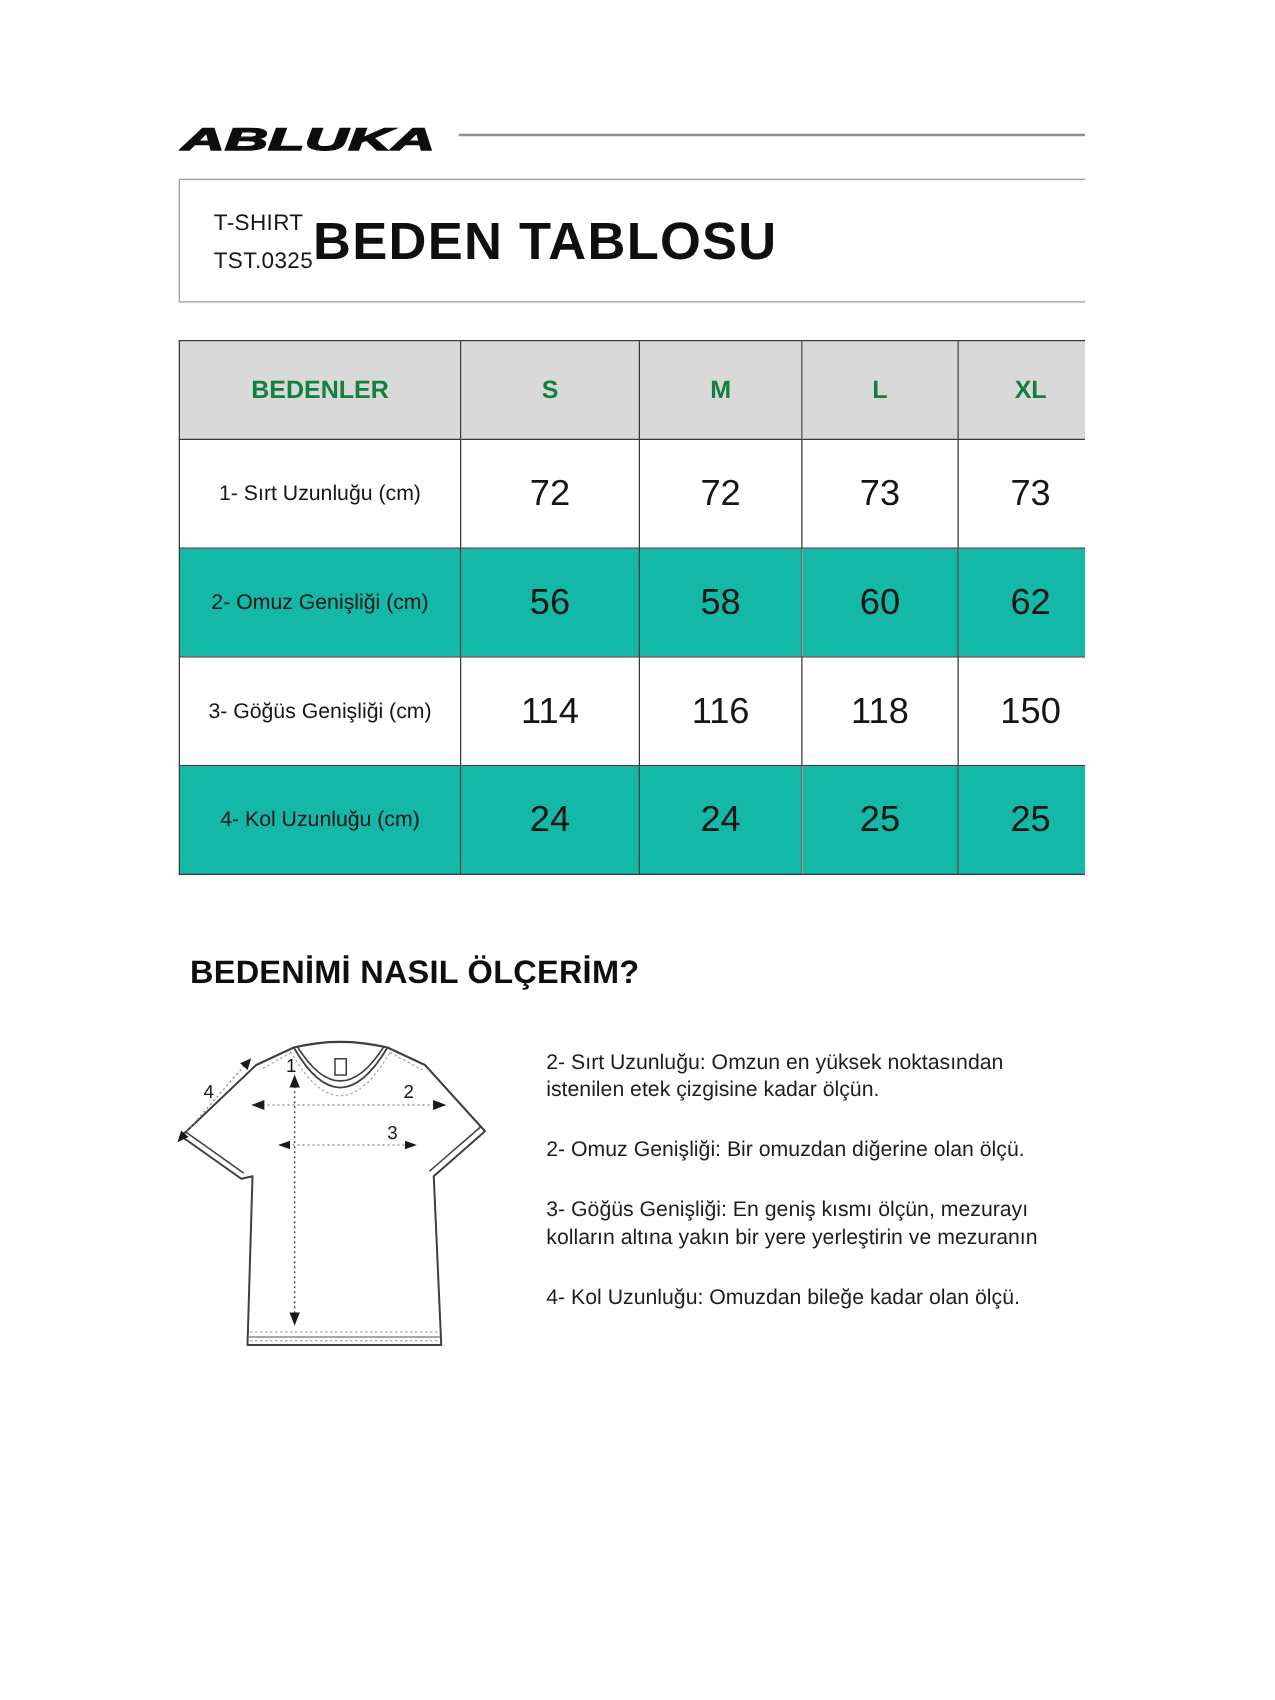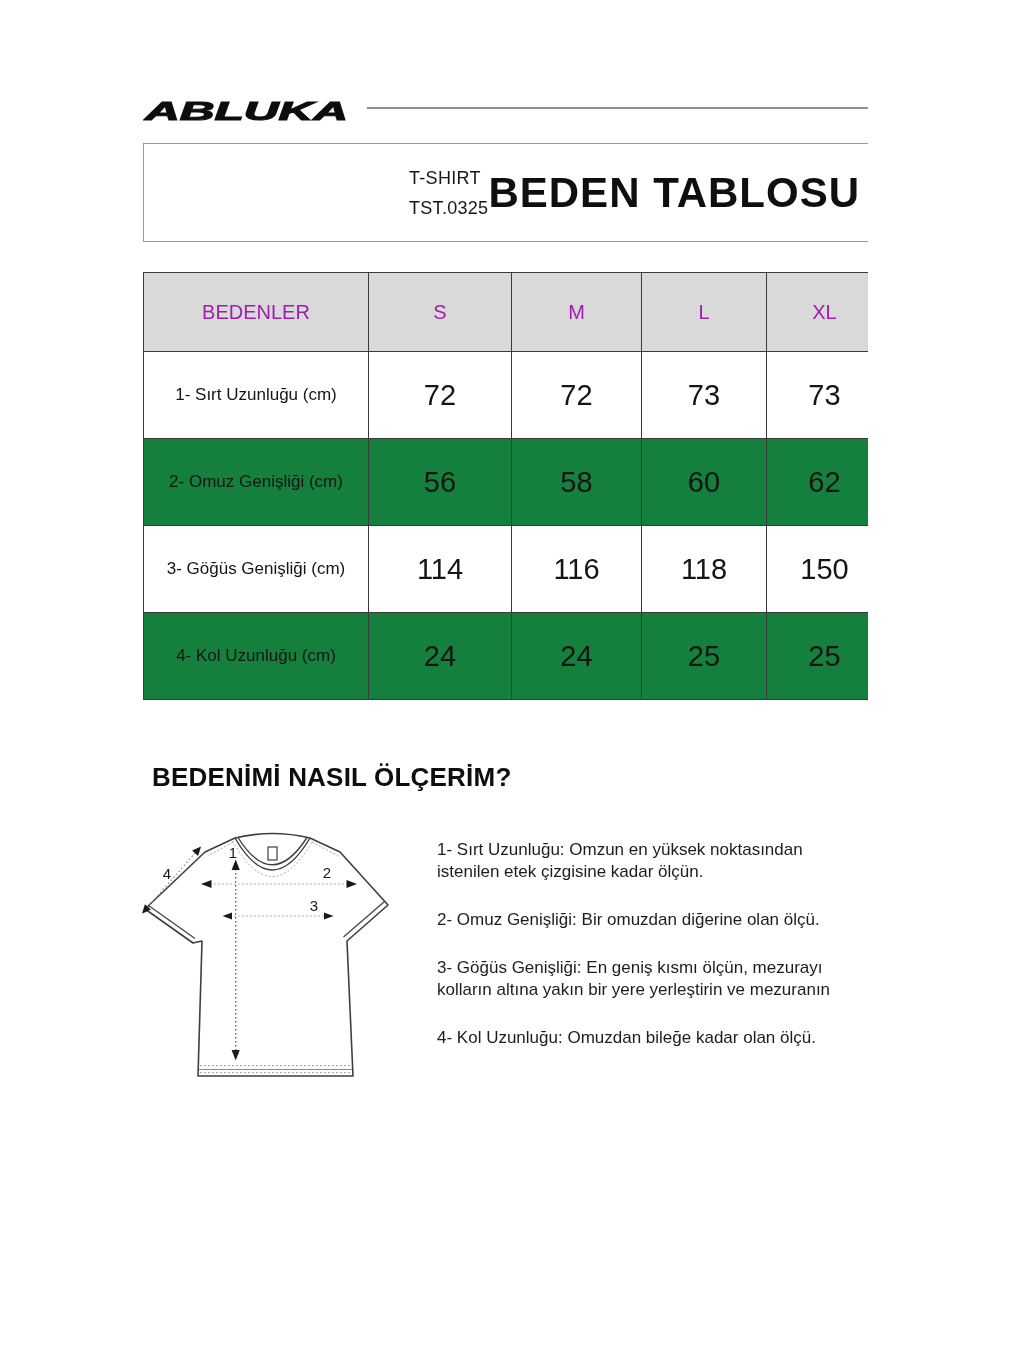--- a/index.html
+++ b/index.html
@@ -8,39 +8,39 @@
     font-family:"Liberation Sans", sans-serif; color:#111; overflow:hidden;
   }
   
   .logo-row { position:absolute; left:143px; top:90px; width:738px; height:36px; display:flex; align-items:center; }
   .logo-svg { width:212px; height:36px; flex:0 0 auto; }
   .logo-line { flex:1; height:2px; background:#8f8f8f; margin-left:12px; }
   
   .header-box {
     position:absolute; left:143px; top:143px; width:736px; height:97px;
     border:1px solid #9b9b9b; background:#fff;
-    display:flex; align-items:center; justify-content:flex-end;
+    display:flex; align-items:center; justify-content:flex-start;
   }
   .product-info { padding-left:27px; font-size:18px; line-height:30px; font-weight:500; letter-spacing:0.3px; color:#161616; }
   .doc-title { padding-right:20px; font-size:42px; font-weight:700; letter-spacing:1px; color:#0f0f0f; white-space:nowrap; }
   
   table.size-table {
     position:absolute; left:143px; top:272px; width:739px;
     border-collapse:collapse; table-layout:fixed;
   }
   .size-table th, .size-table td {
     border:1.5px solid #3a3a3a; text-align:center; vertical-align:middle;
     padding:0; overflow:hidden;
   }
   .size-table thead tr { height:79px; }
   .size-table tbody tr { height:87px; }
-  .size-table th { background:#d9d9d9; font-size:20px; font-weight:normal; color:#a21caf; }
+  .size-table th { background:#d9d9d9; font-size:20px; font-weight:bold; color:#15803d; }
   .size-table td.row-label { font-size:17px; font-weight:normal; color:#151515; }
   .size-table td.value { font-size:29px; font-weight:normal; color:#151515; }
-  .size-table tr.gray td { background:#15803d; }
+  .size-table tr.gray td { background:#14b8a6; }
   
   .measure-heading {
     position:absolute; left:152px; top:762px; margin:0;
     font-size:26px; font-weight:bold; letter-spacing:0.2px; color:#0e0e0e; white-space:nowrap;
   }
   .tshirt-svg { position:absolute; left:140px; top:820px; width:290px; height:290px; }
   .instructions { position:absolute; left:437px; top:839px; width:480px; font-size:17px; line-height:22px; color:#1d1d1d; }
   .instructions .para { margin:0 0 26px 0; }
   .instructions .line { white-space:nowrap; }
   .diag-label { font-family:"Liberation Sans", sans-serif; font-size:15px; fill:#161616; }
@@ -164,21 +164,21 @@
     <g>
       <line x1="7" y1="88" x2="56" y2="32" stroke="#8a8a8a" stroke-width="1.1" stroke-dasharray="1.6,2.4"></line>
       <polygon points="61,26.5 58.1,35.9 52.1,30.6" fill="#1a1a1a"></polygon>
       <polygon points="2,93.7 10.9,89.6 4.9,84.3" fill="#1a1a1a"></polygon>
       <text class="diag-label" x="27" y="58.5" text-anchor="middle">4</text>
     </g>
   </svg>
 
   <div class="instructions">
     <div class="para">
-      <div class="line">1- Sırt Uzunluğu: Omzun en yüksek noktasından</div>
+      <div class="line">2- Sırt Uzunluğu: Omzun en yüksek noktasından</div>
       <div class="line">istenilen etek çizgisine kadar ölçün.</div>
     </div>
     <div class="para">
       <div class="line">2- Omuz Genişliği: Bir omuzdan diğerine olan ölçü.</div>
     </div>
     <div class="para">
       <div class="line">3- Göğüs Genişliği: En geniş kısmı ölçün, mezurayı</div>
       <div class="line">kolların altına yakın bir yere yerleştirin ve mezuranın</div>
     </div>
     <div class="para">

